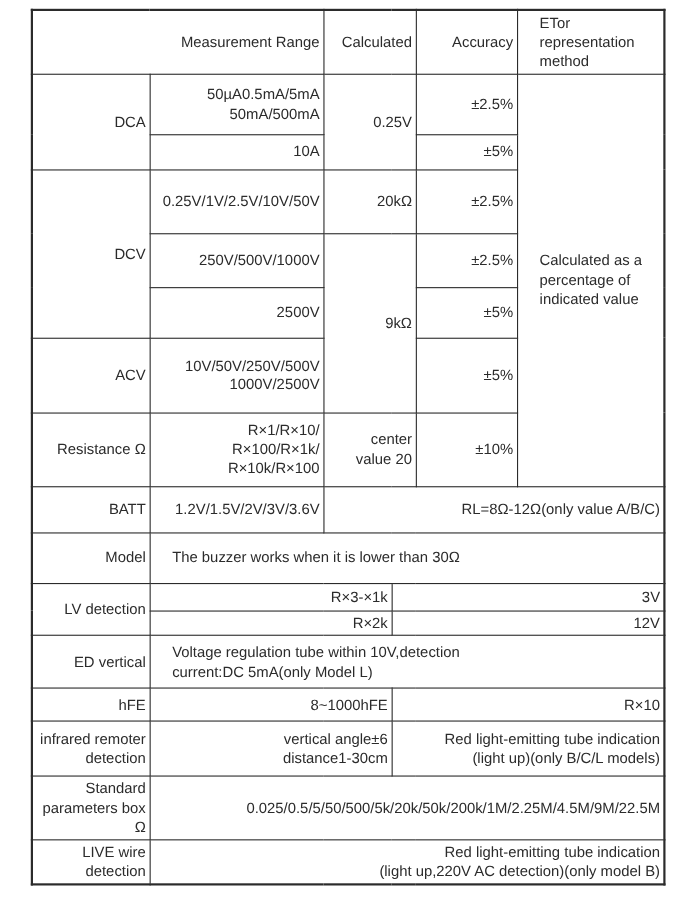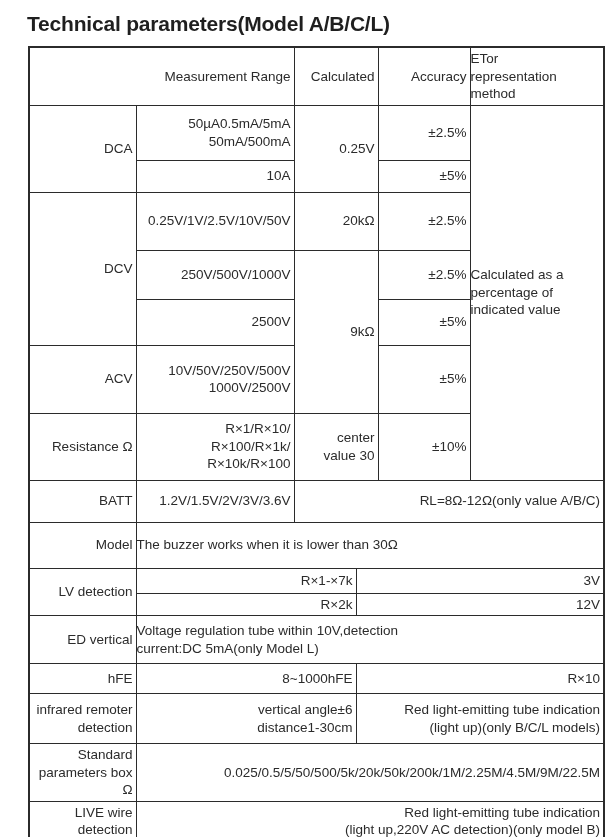--- a/index.html
+++ b/index.html
@@ -38,30 +38,29 @@
   table.spec td {
     border: 1px solid #2b2b2b;
     text-align: right;
     vertical-align: middle;
     white-space: pre-line;
     padding: 2px 3px;
     overflow: hidden;
   }
   table.spec td.left {
     text-align: left;
-    padding-left: 0;
+    padding-left: 20px;
     padding-right: 6px;
   }
 </style>
 </head>
 <body>
 
 <div class="page">
 
-  <h1 class="title">Technical parameters(Model A/B/C/L)</h1>
 
   <table class="spec">
     <colgroup>
       <col style="width:107px">
       <col style="width:158px">
       <col style="width:62px">
       <col style="width:22px">
       <col style="width:92px">
       <col style="width:134px">
     </colgroup>
@@ -116,38 +115,38 @@
 1000V/2500V</td>
       <td>±5%</td>
     </tr>
 
     <tr style="height:67px">
       <td>Resistance Ω</td>
       <td>R×1/R×10/
 R×100/R×1k/
 R×10k/R×100</td>
       <td colspan="2">center
-value 30</td>
+value 20</td>
       <td>±10%</td>
     </tr>
 
     <tr style="height:42px">
       <td>BATT</td>
       <td>1.2V/1.5V/2V/3V/3.6V</td>
       <td colspan="4">RL=8Ω-12Ω(only value A/B/C)</td>
     </tr>
 
     <tr style="height:46px">
       <td>Model</td>
       <td class="left" colspan="5">The buzzer works when it is lower than 30Ω</td>
     </tr>
 
     <tr style="height:25px">
       <td rowspan="2">LV detection</td>
-      <td colspan="2">R×1-×7k</td>
+      <td colspan="2">R×3-×1k</td>
       <td colspan="3">3V</td>
     </tr>
 
     <tr style="height:22px">
       <td colspan="2">R×2k</td>
       <td colspan="3">12V</td>
     </tr>
 
     <tr style="height:48px">
       <td>ED vertical</td>

